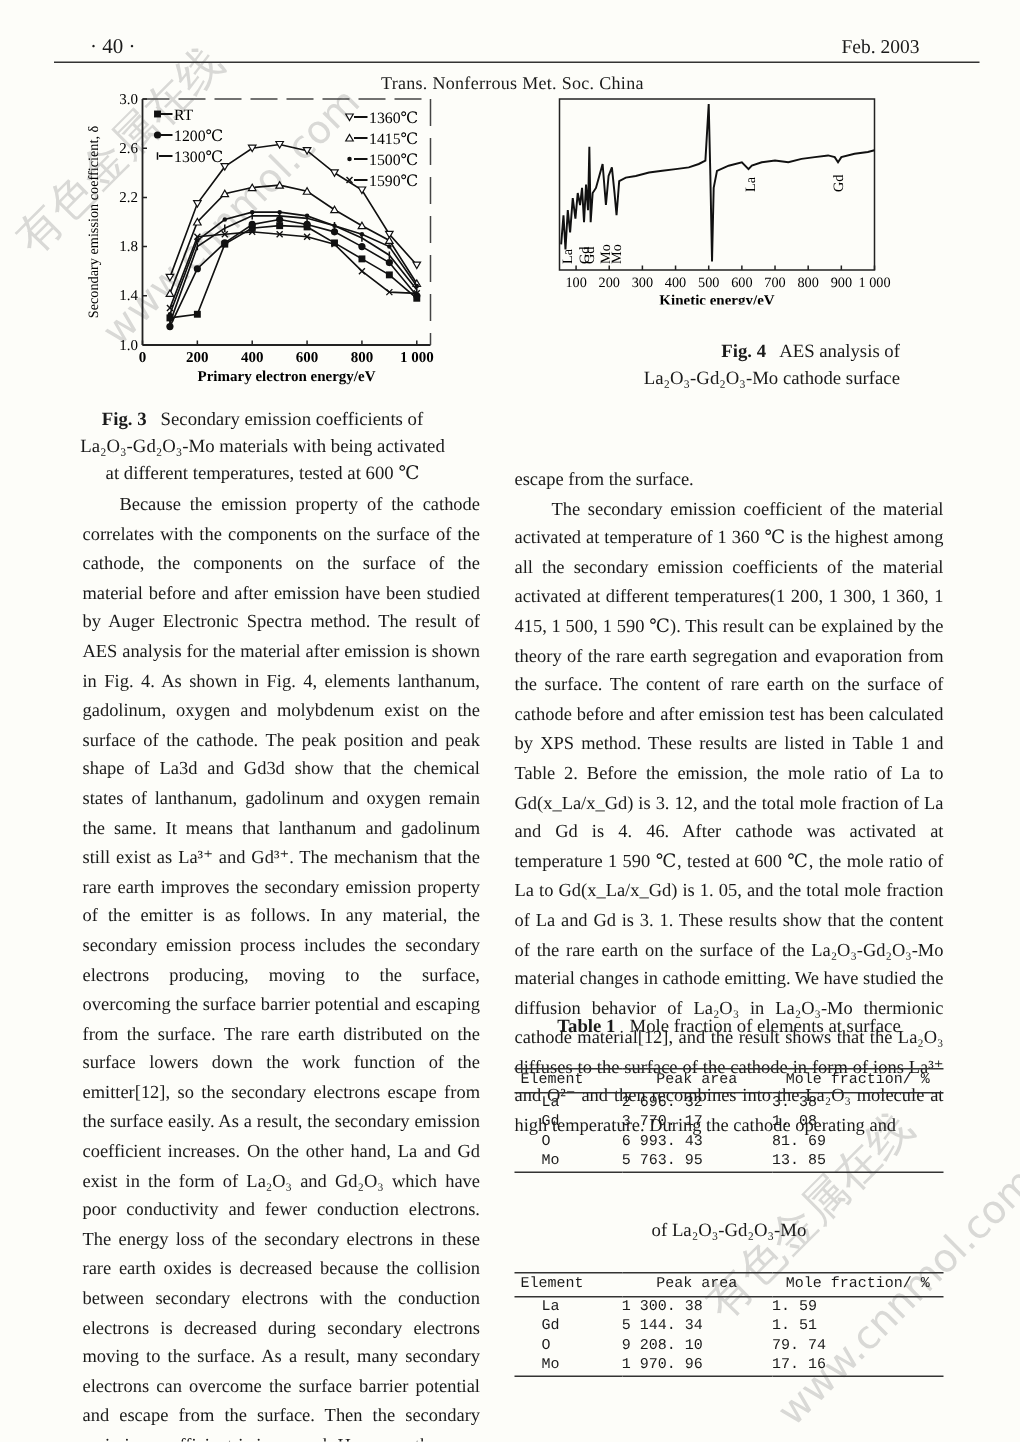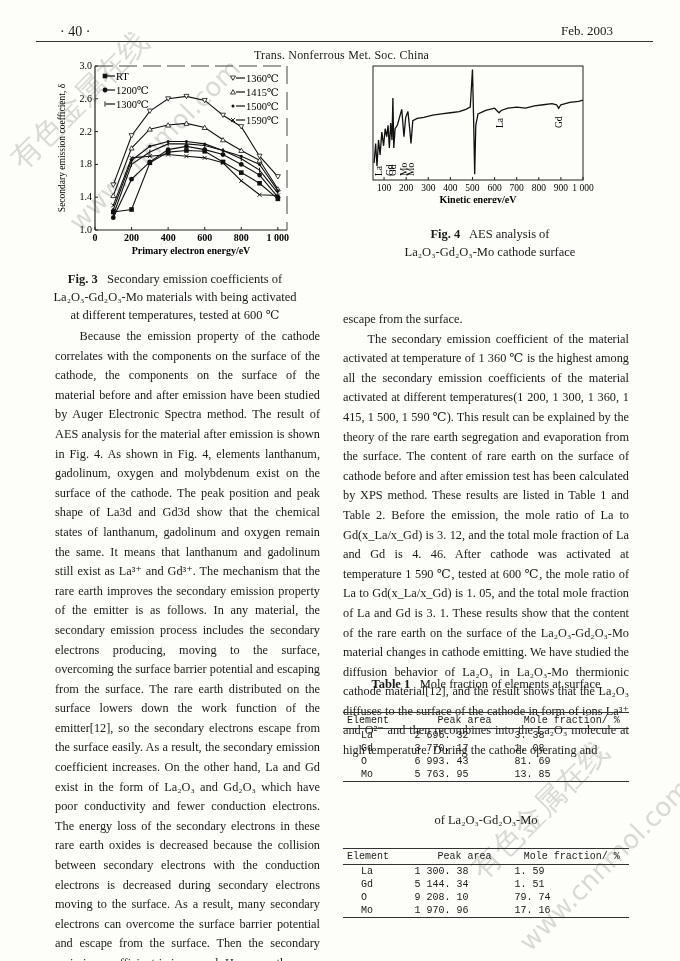--- a/index.html
+++ b/index.html
@@ -275,21 +275,21 @@
       <text x="0" y="0" font-size="9.5" transform="translate(16.526315789473685,118) rotate(-90)">La</text>
       <text x="0" y="0" font-size="9.5" transform="translate(27.57894736842105,118) rotate(-90)">Gd</text>
       <text x="0" y="0" font-size="9.5" transform="translate(30.894736842105264,118) rotate(-90)">Gd</text>
       <text x="0" y="0" font-size="9.5" transform="translate(41.94736842105263,118) rotate(-90)">Mo</text>
       <text x="0" y="0" font-size="9.5" transform="translate(49.021052631578954,118) rotate(-90)">Mo</text>
       <text x="0" y="0" font-size="9.5" transform="translate(138.10526315789474,70) rotate(-90)">La</text>
       <text x="0" y="0" font-size="9.5" transform="translate(196.68421052631578,70) rotate(-90)">Gd</text>
     </g>
 </svg>
 
-<div class="cap" style="left:380px;top:225px;width:220px;">
+<div class="cap" style="left:380px;top:225px;width:220px;text-align:right;">
   <div><b>Fig. 4</b>&nbsp;&nbsp; <span>AES analysis of</span></div>
   <div>La₂O₃-Gd₂O₃-Mo cathode surface</div>
 </div>
 
 <div class="col" style="left:55px;top:327px;width:265px;">
   <p>Because the emission property of the cathode correlates with the components on the surface of the cathode, the components on the surface of the material before and after emission have been studied by Auger Electronic Spectra method. The result of AES analysis for the material after emission is shown in Fig. 4. As shown in Fig. 4, elements lanthanum, gadolinum, oxygen and molybdenum exist on the surface of the cathode. The peak position and peak shape of La3d and Gd3d show that the chemical states of lanthanum, gadolinum and oxygen remain the same. It means that lanthanum and gadolinum still exist as La³⁺ and Gd³⁺. The mechanism that the rare earth improves the secondary emission property of the emitter is as follows. In any material, the secondary emission process includes the secondary electrons producing, moving to the surface, overcoming the surface barrier potential and escaping from the surface. The rare earth distributed on the surface lowers down the work function of the emitter[12], so the secondary electrons escape from the surface easily. As a result, the secondary emission coefficient increases. On the other hand, La and Gd exist in the form of La₂O₃ and Gd₂O₃ which have poor conductivity and fewer conduction electrons. The energy loss of the secondary electrons in these rare earth oxides is decreased because the collision between secondary electrons with the conduction electrons is decreased during secondary electrons moving to the surface. As a result, many secondary electrons can overcome the surface barrier potential and escape from the surface. Then the secondary emission coefficient is improved. However, there are many free electrons in molybdenum. The secondary electrons will collide with these free electrons and lose a lot of energy during their moving to the surface. So the secondary emission coefficient of the material is low because only a small amount of secondary electrons can</p>
 </div>
 
 <div class="col" style="left:343px;top:266px;width:286px;margin-top:44px;">
   <p class="noind">escape from the surface.</p>

